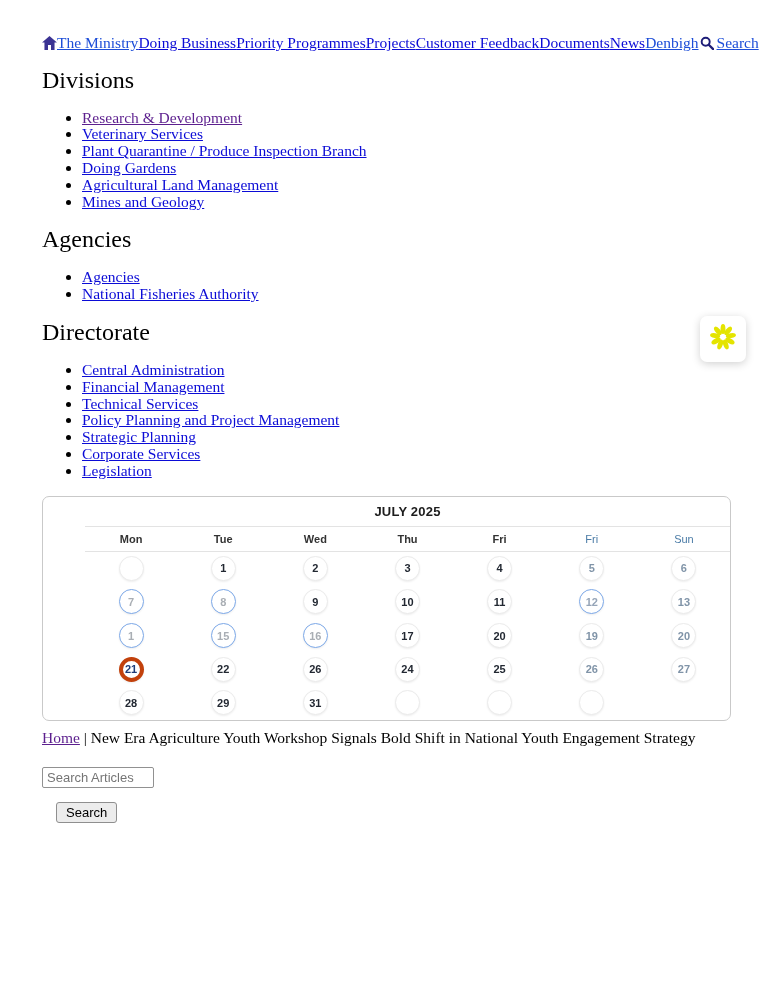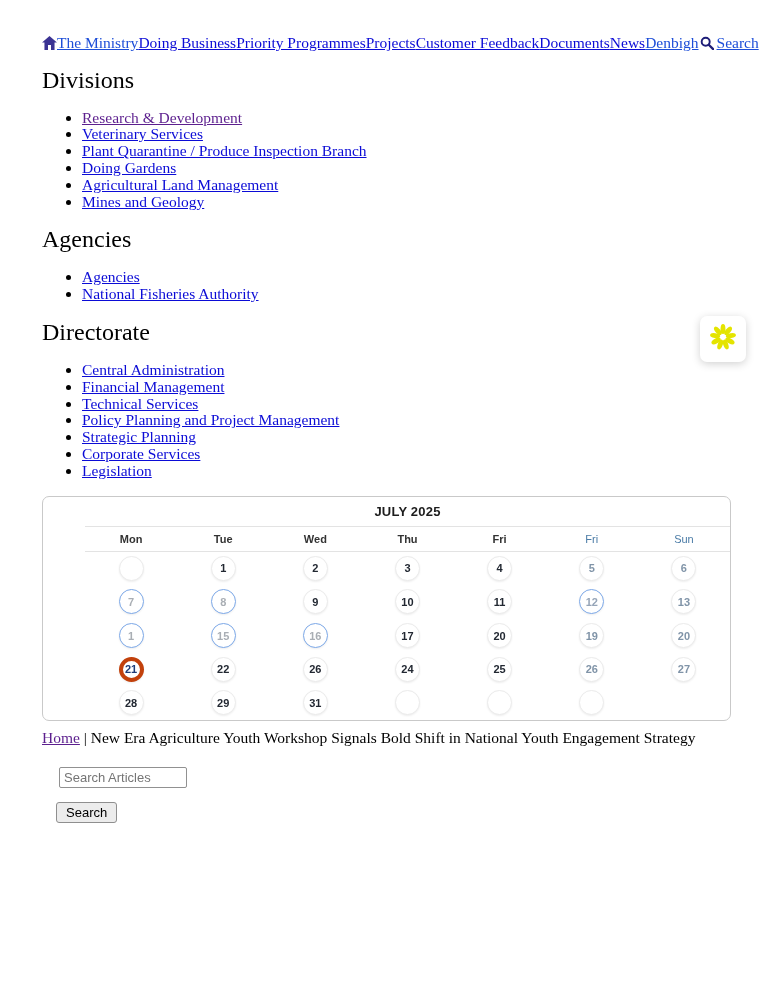--- a/index.html
+++ b/index.html
@@ -41,21 +41,21 @@
   .daycircle.state-event { border:1.5px solid #7ca8e8; color:#a9aeb4; cursor:pointer; }
   .daycircle.state-event-weekend { border:1.5px solid #7ca8e8; color:#96a5b8; cursor:pointer; }
   .daycircle.state-today { border:4px solid #c2410c; color:#1d3c78; cursor:pointer; }
 
   
   .breadcrumb { margin-top:8px; font-size:15.5px; }
   .breadcrumb a { color:#5c1f8e; text-decoration:underline; cursor:pointer; }
 
   
   .search-form { margin-top:20px; }
-  .search-form input { display:block; margin-left:17px; width:128px; height:21px; border:1px solid #919191;
+  .search-form input { display:block; width:112px; height:21px; border:1px solid #919191;
                        font:13px "Liberation Sans", sans-serif; padding:2px 4px; color:#4a4a4a; border-radius:2px; }
   .search-form input::placeholder { color:#757575; opacity:1; }
   .search-form button { display:block; margin:14px 0 0 14px; font:13px "Liberation Sans", sans-serif;
                         background:#ececec; border:1px solid #8f8f8f; border-radius:3px; padding:2px 9px;
                         height:21px; color:#000; cursor:pointer; }
 
   
   .access-widget { position:absolute; top:316px; right:27px; width:46px; height:46px; background:#fff;
                    border-radius:7px; box-shadow:0 2px 8px rgba(0,0,0,.18); display:flex; align-items:center;
                    justify-content:center; cursor:pointer; }

